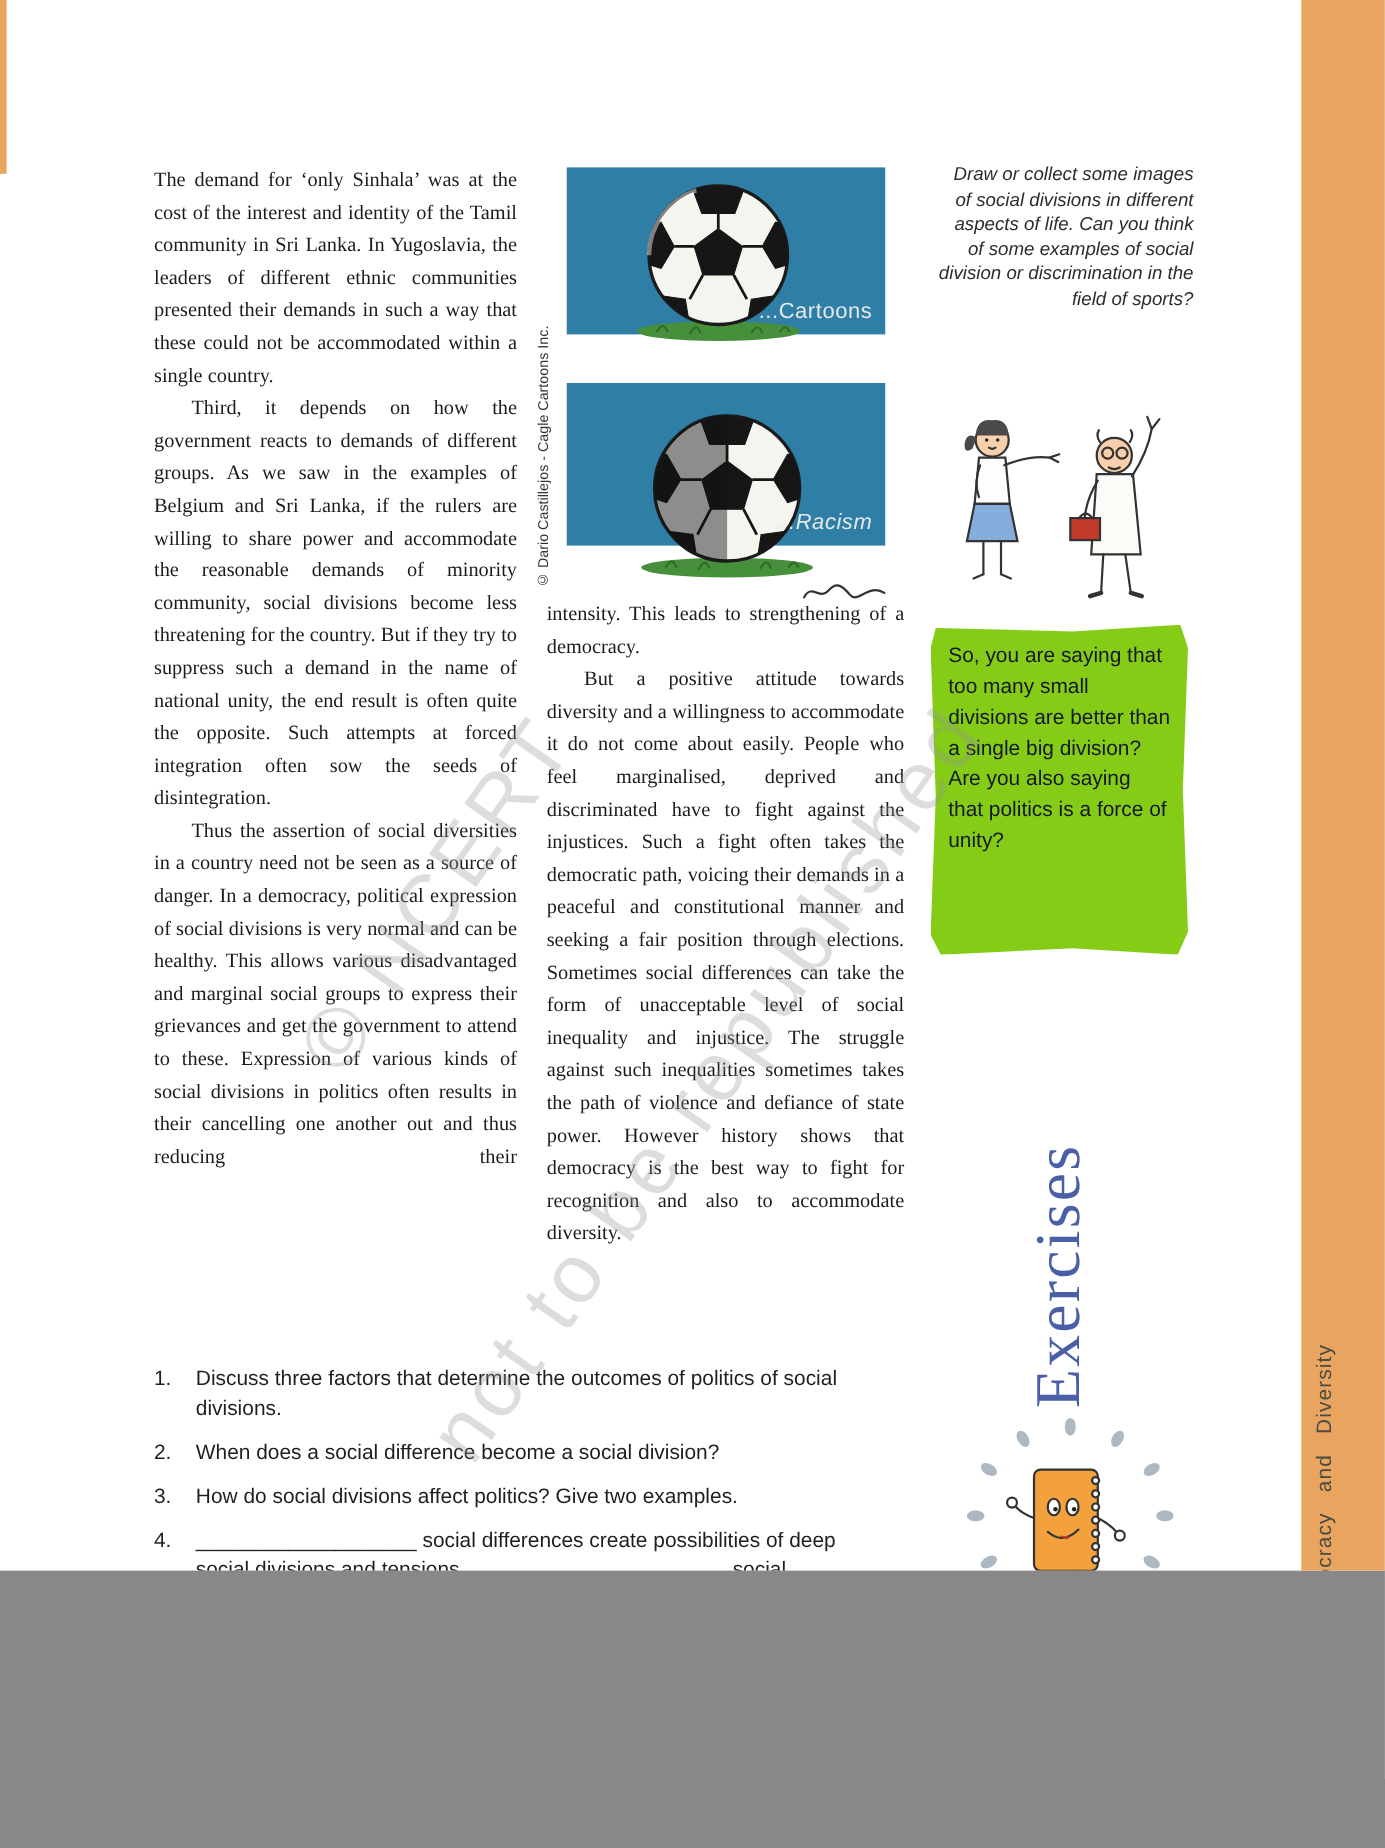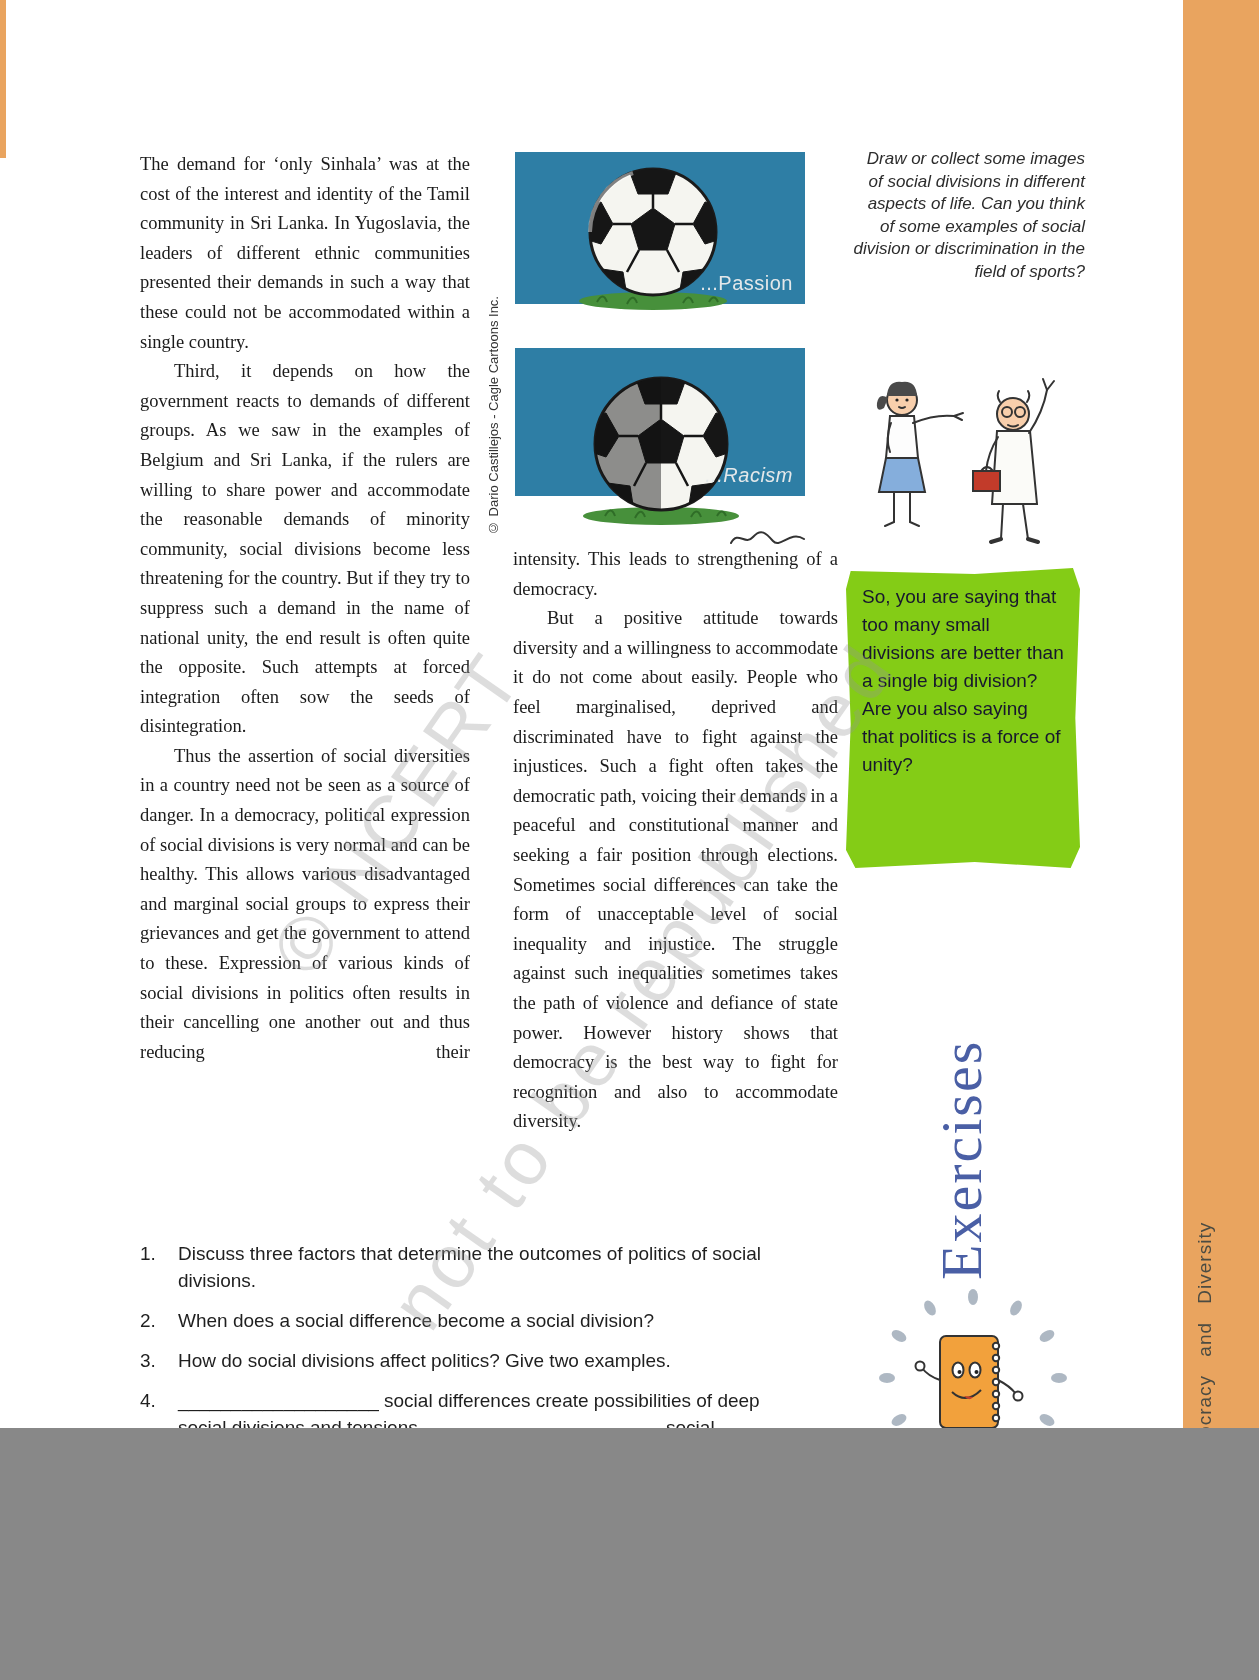--- a/index.html
+++ b/index.html
@@ -15,21 +15,21 @@
   .page-num{position:absolute;left:13px;top:1524px;width:50px;height:34px;background:#ffffff;
             display:flex;align-items:center;justify-content:center;
             font-family:"Liberation Sans",sans-serif;font-size:20px;color:#333;}
   .print-mark{position:absolute;left:54px;top:1586px;width:22px;height:30px;background:#ffffff;
               border-left:1px solid #999;border-top:1px solid #999;}
   
   .para{margin:0;font-size:18.5px;line-height:29.6px;text-align:justify;color:#1b1b1b;}
   .indent{text-indent:34px;}
   .cont{text-align-last:justify;}
   .col-left{position:absolute;left:140px;top:150px;width:330px;}
-  .col-mid{position:absolute;left:497px;top:545px;width:325px;margin-left:16px;}
+  .col-mid{position:absolute;left:497px;top:545px;width:325px;}
   
   .credit{position:absolute;left:486px;top:150px;height:385px;
           font-family:"Liberation Sans",sans-serif;font-size:13px;color:#333;
           display:flex;align-items:center;}
   .panel{position:absolute;width:290px;}
   .panel1{left:515px;top:152px;height:180px;}
   .panel2{left:515px;top:348px;height:195px;}
   .caption{position:absolute;right:12px;font-family:"Liberation Sans",sans-serif;
            font-size:20px;color:#E4E8EA;letter-spacing:.5px;}
   .panel1 .caption{top:120px;}
@@ -96,21 +96,21 @@
           <polygon points="-52,-30 -40,-8 -52,12 -78,4 -80,-26"></polygon>
           <polygon points="30,40 58,36 72,62 50,82 26,64"></polygon>
           <polygon points="-30,40 -26,64 -50,82 -72,62 -58,36"></polygon>
           <g fill="none" stroke-width="2.5">
             <path d="M0,-38 L0,-24 M14,18 L26,40 M-14,18 L-26,40 M22,-8 L40,-8 M-22,-8 L-40,-8"></path>
           </g>
         </g>
         <path d="M-63,0 A63,63 0 0 1 -20,-59" fill="none" stroke="rgba(255,255,255,0.45)" stroke-width="4"></path>
       </g>
     </svg>
-    <span class="caption">...Passion</span>
+    <span class="caption">...Cartoons</span>
   </div>
 
   <div class="panel panel2">
     <svg width="290" height="195" viewBox="0 0 290 195">
       <rect width="290" height="148" fill="#2E7EA5"></rect>
       <ellipse cx="146" cy="168" rx="78" ry="9" fill="#47903B"></ellipse>
       <path d="M90,168 q6,-11 10,0 M120,170 q6,-12 10,-1 M176,169 q6,-11 10,0 M202,168 q5,-9 9,0" stroke="#2F6D27" stroke-width="2" fill="none"></path>
       <g transform="translate(146,96)">
         <clipPath id="c2">
             <circle r="66"></circle>

